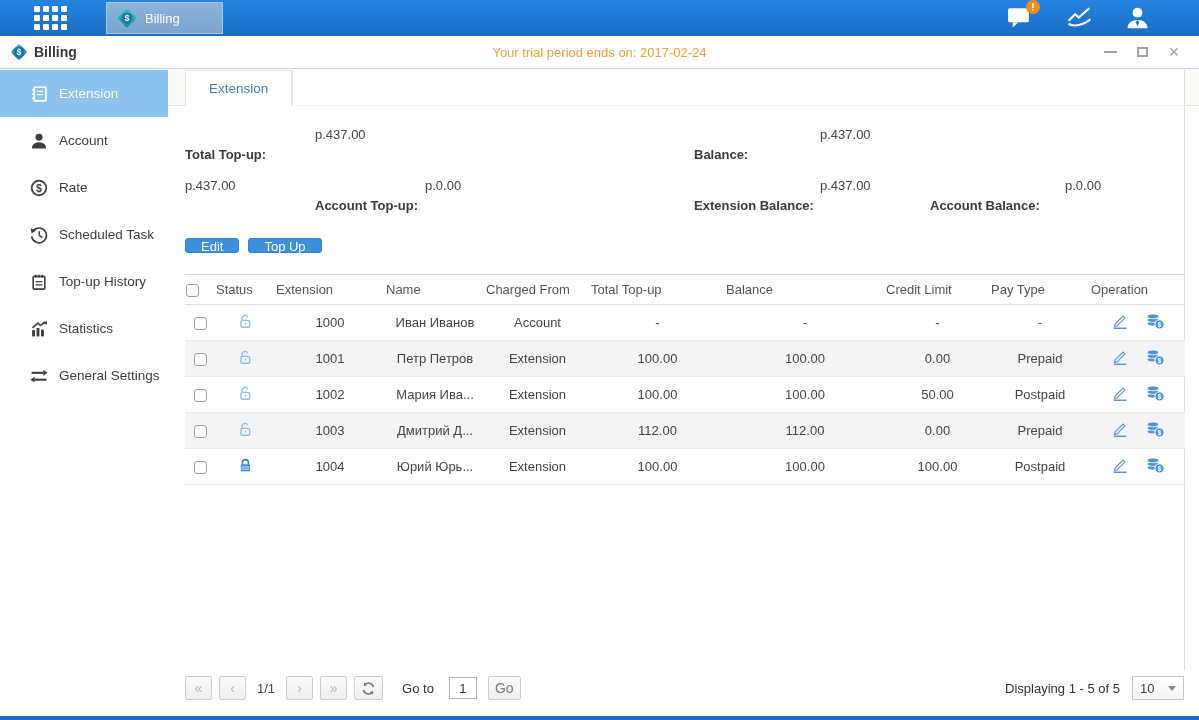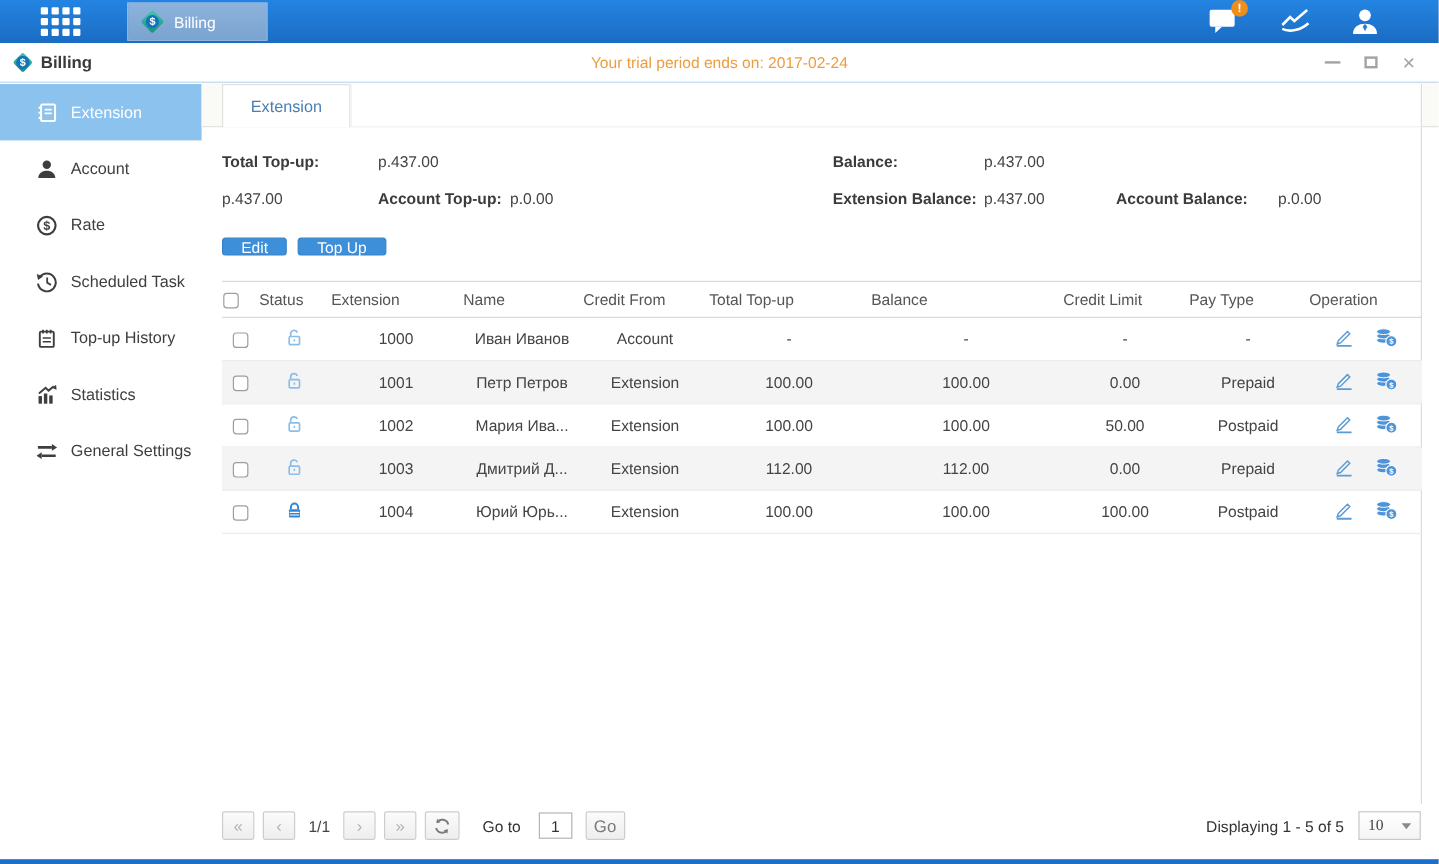--- a/index.html
+++ b/index.html
@@ -61,21 +61,21 @@
   .tab-rest { flex:1; height:36px; background:#fff; border-left:1px solid #ededed;
     border-right:1px solid #dcdcdc; border-bottom:1px solid #f3f3f3;
     margin-bottom:-1px; margin-right:14px; }
 
   .panel { flex:1; margin-right:14px; border-right:1px solid #dcdcdc; padding:13px 0 0 17px; min-height:0; }
 
   .summary { display:flex; font-size:13px; }
   .sumgrid { display:grid; line-height:31px; }
   .sumgrid.left  { width:509px; grid-template-columns:130px 110px 125px 1fr; }
   .sumgrid.right { flex:1; grid-template-columns:126px 110px 135px 1fr; }
-  .sumgrid .lab { font-weight:bold; color:#3b3b3b; }
+  .sumgrid .lab { font-weight:bold; color:#3b3b3b;margin-top:20px; }
   .sumgrid .val { color:#444; }
 
   .btn-row { margin-top:17px; display:flex; gap:9px; }
   .btn { height:15px; padding:0 15px; background:#3c8fd8; border:1px solid #3584cc;
     border-radius:3px; color:#fff; font-size:13px; font-family:"Liberation Sans",sans-serif; }
 
   table.ext { width:100%; margin-top:21px; border-collapse:collapse; table-layout:fixed; }
   table.ext th { height:30px; font-weight:normal; font-size:13px; color:#555;
     border-top:1px solid #d9d9d9; border-bottom:1px solid #d9d9d9; text-align:left; }
   table.ext td { height:36px; font-size:13px; color:#444; text-align:center;
@@ -92,21 +92,21 @@
     justify-content:center; font-size:14px; color:#b3b3b3; padding:0 6px; }
   .pg-btn.dark { color:#7a7a7a; }
   .page-ind { font-size:13px; color:#444; padding:0 4px; }
   .goto-label { font-size:13px; color:#333; margin-left:12px; }
   .goto-input { width:28px; height:22px; border:1px solid #b5b5b5; text-align:center;
     font-size:13px; color:#333; margin-left:8px; font-family:"Liberation Sans",sans-serif; }
   .pg-right { margin-left:auto; display:flex; align-items:center; gap:12px; }
   .displaying { font-size:13px; color:#333; }
   .pagesize { width:52px; height:24px; border:1px solid #c7c7c7; background:linear-gradient(#fff,#f4f4f4);
     display:flex; align-items:center; justify-content:space-between; padding:0 7px;
-    font-size:13px; color:#444;font-family:Liberation Serif, serif; }
+    font-size:13px; color:#444; }
   .dd-arrow { width:0; height:0; border-left:4px solid transparent;
     border-right:4px solid transparent; border-top:5px solid #8a8a8a; }
 
   .bottom-edge { height:4px; flex:none; background:#1b6fc6; }
 </style>
 </head>
 <body>
 
 <div class="app">
 
@@ -310,21 +310,21 @@
               <col style="width:105px">
               <col style="width:100px">
               <col style="width:95px">
           </colgroup>
           <thead>
             <tr>
               <th><span class="cb"></span></th>
               <th>Status</th>
               <th>Extension</th>
               <th>Name</th>
-              <th>Credit From</th>
+              <th>Charged From</th>
               <th>Total Top-up</th>
               <th>Balance</th>
               <th>Credit Limit</th>
               <th>Pay Type</th>
               <th>Operation</th>
             </tr>
           </thead>
           <tbody>
               <tr>
                 <td><span class="cb"></span></td>

